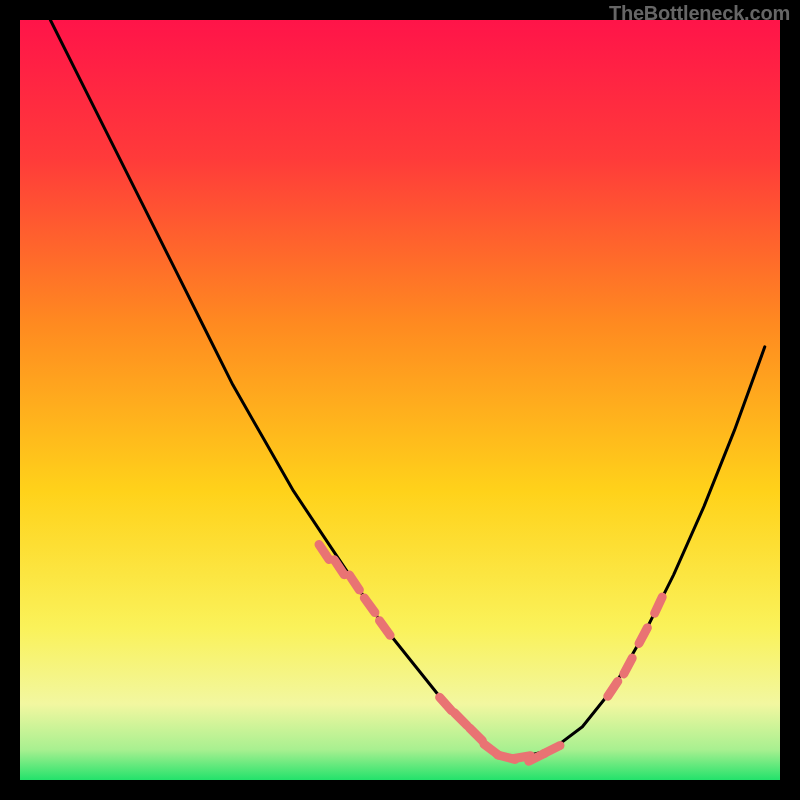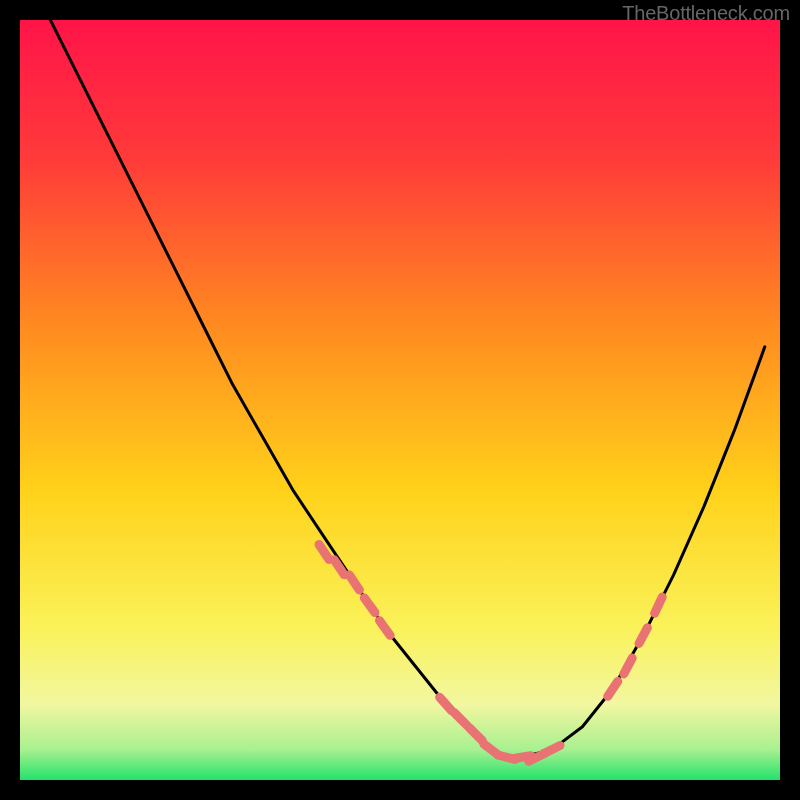--- a/index.html
+++ b/index.html
@@ -25,21 +25,21 @@
     top: 0;
     width: 760px;
     height: 760px;
   }
   .attribution {
     position: absolute;
     top: 2px;
     right: 10px;
     color: #666;
     font-size: 20px;
-    font-weight: 400;
+    font-weight: 700;
     z-index: 20;
     letter-spacing: -0.2px;
   }
 </style>
 </head>
 <body>
 
 <div class="frame">
   <svg class="plot-area" viewBox="0 0 760 760">
     <defs>

